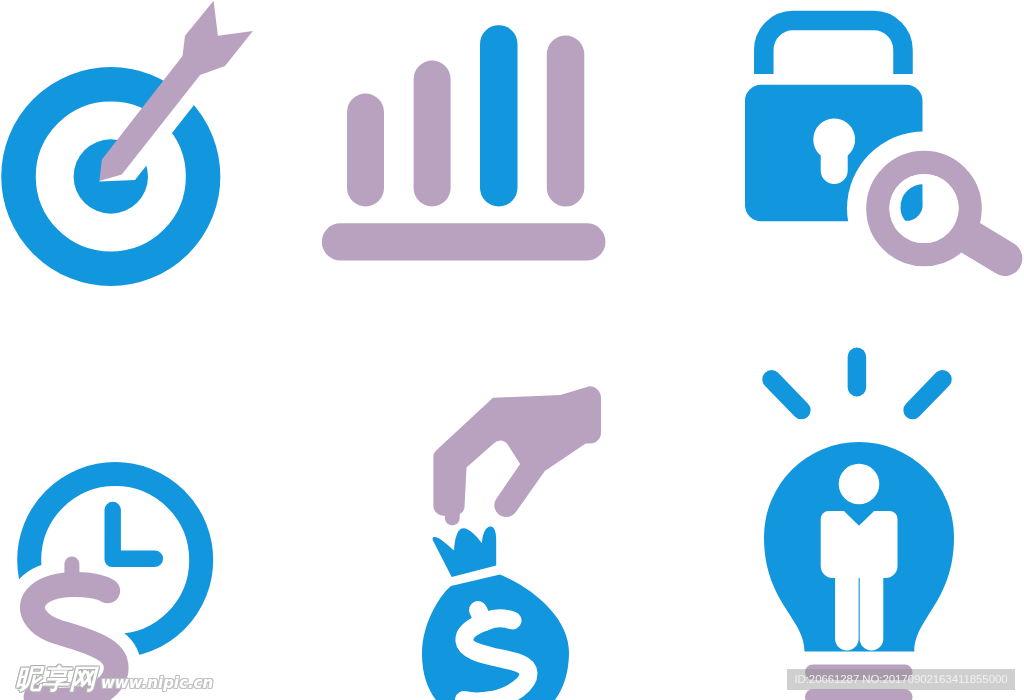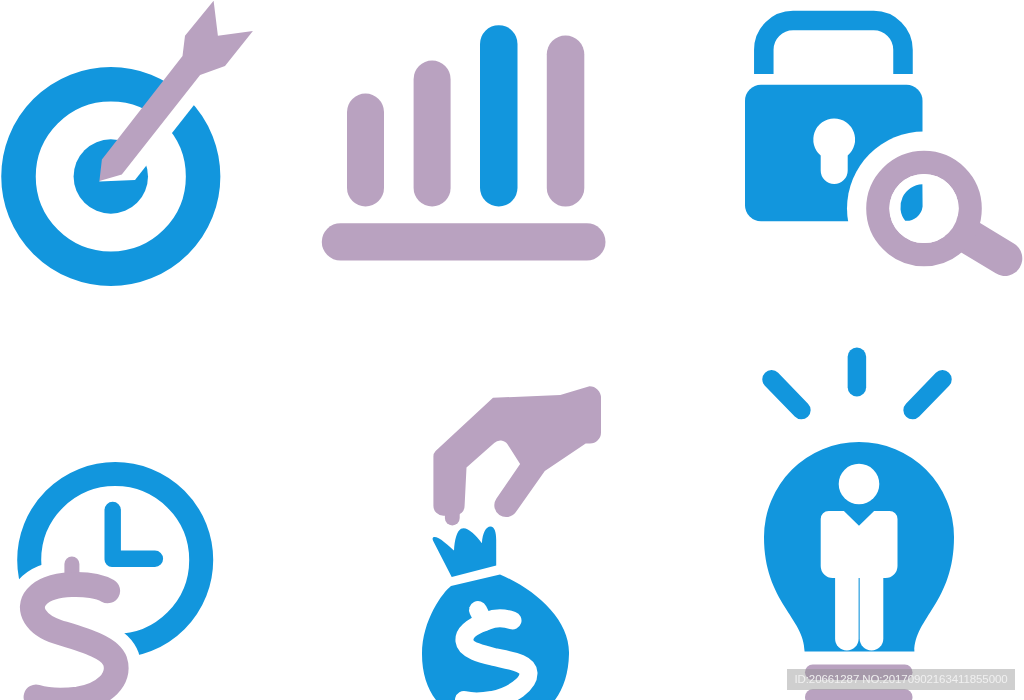--- a/index.html
+++ b/index.html
@@ -125,16 +125,20 @@
              a 12 12 0 0 1 -12 -12 v -47
              a 8 8 0 0 1 8 -8 Z"></path>
     <rect x="835.1" y="560" width="23.5" height="90.5" rx="11.7" fill="#ffffff"></rect>
     <rect x="859.7" y="560" width="23.6" height="90.5" rx="11.8" fill="#ffffff"></rect>
     <rect x="805" y="664.5" width="107.5" height="15.5" rx="7.7" fill="#b9a2c0"></rect>
     <rect x="805" y="689.3" width="107.5" height="15.5" rx="7.7" fill="#b9a2c0"></rect>
   </g>
 
 </svg>
 
+  <div class="wm-left">
+    <span class="wm-cn">昵享网</span>
+    <span class="wm-url">www.nipic.cn</span>
+  </div>
 
   <div class="wm-id">ID:20661287 NO:20170902163411855000</div>
 
 </div>
 
 </body></html>

